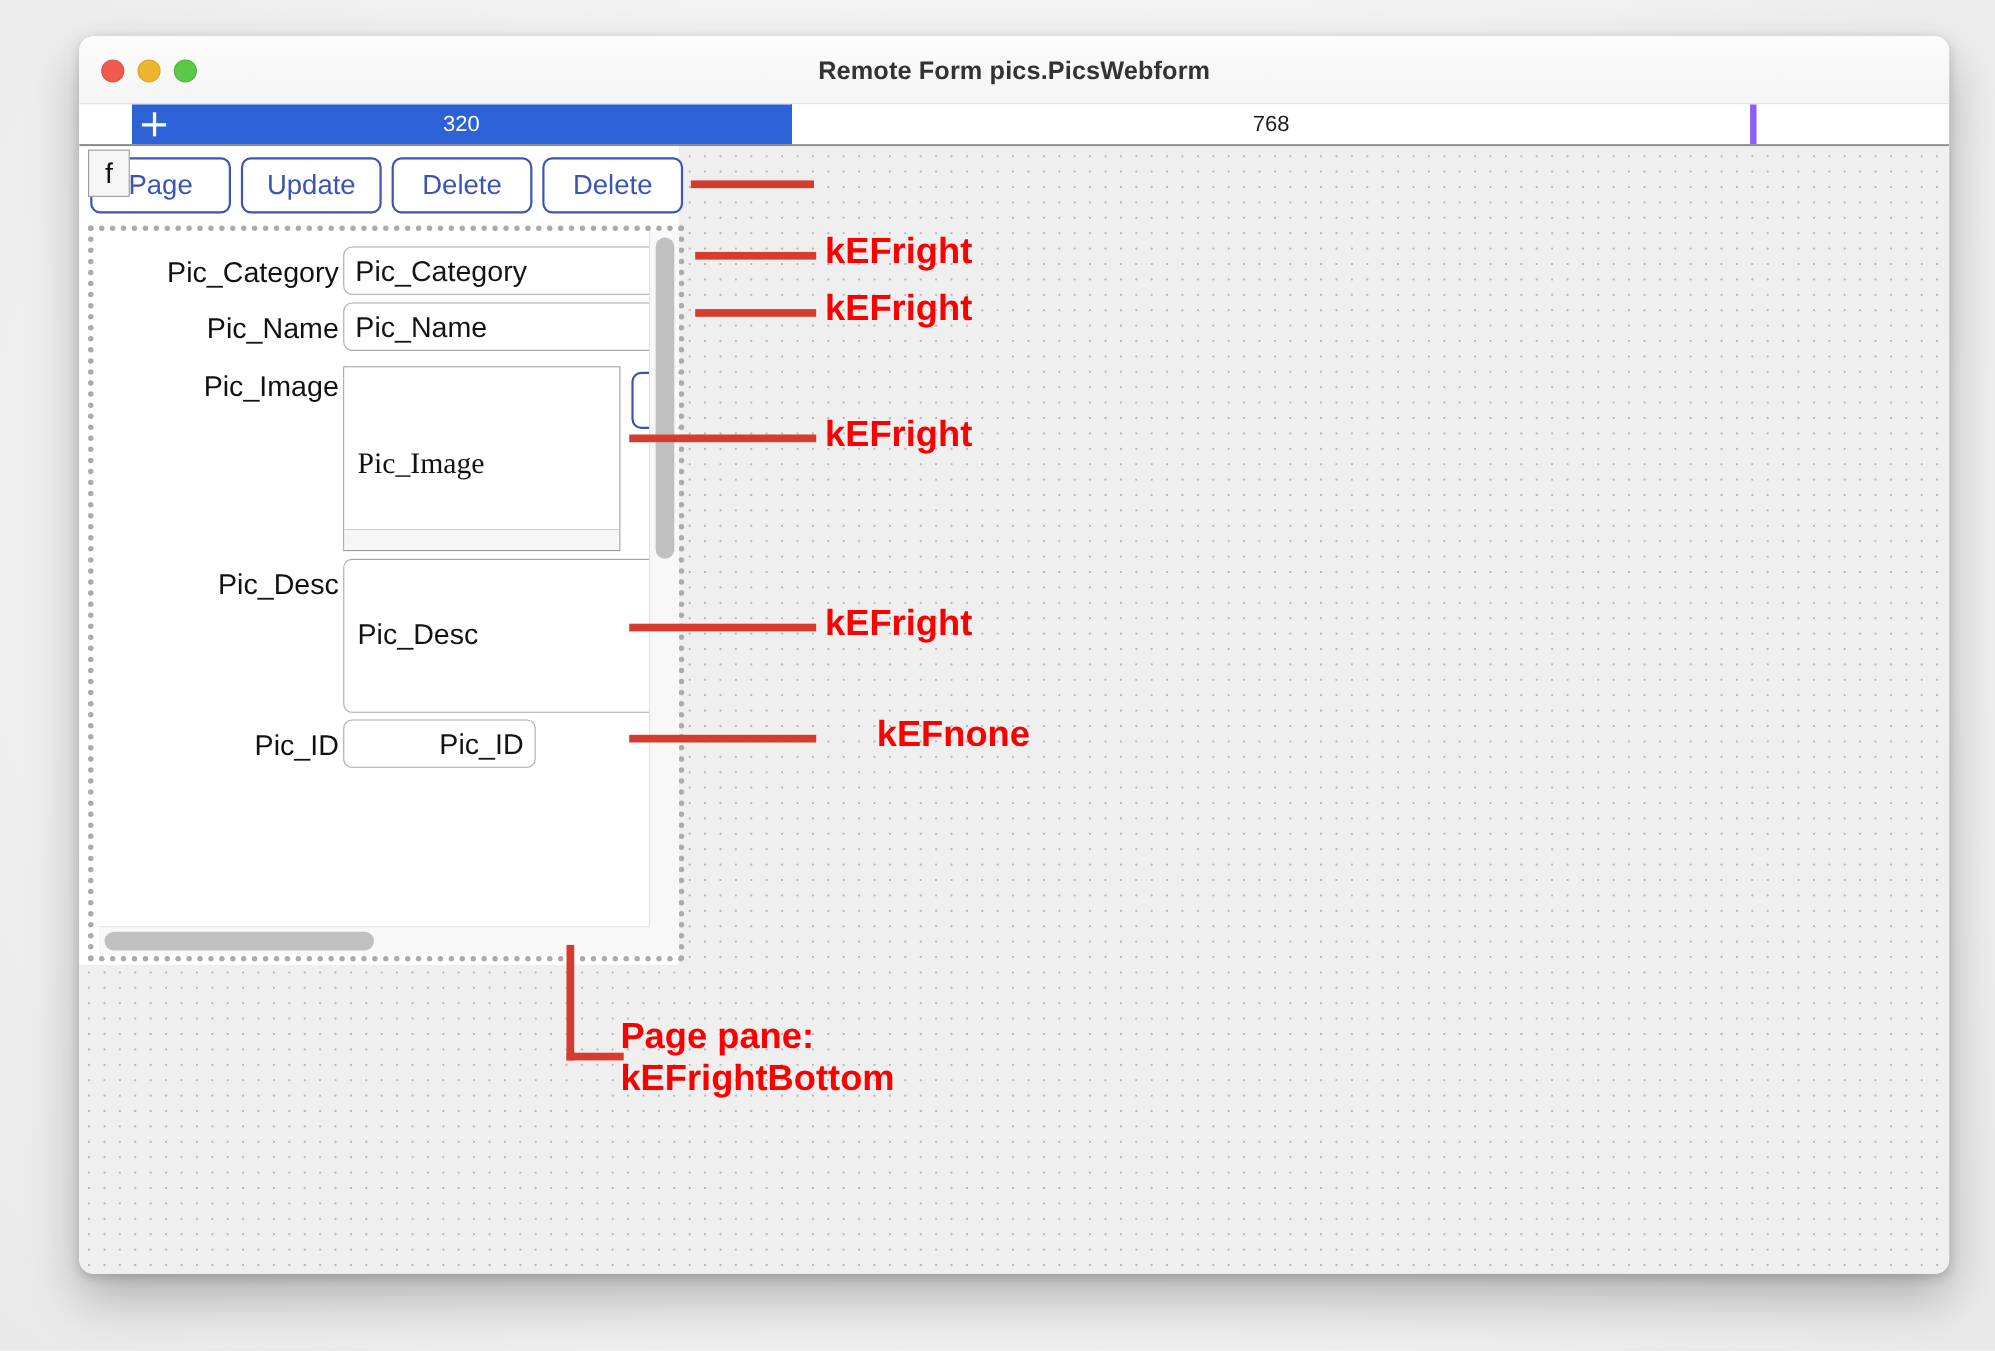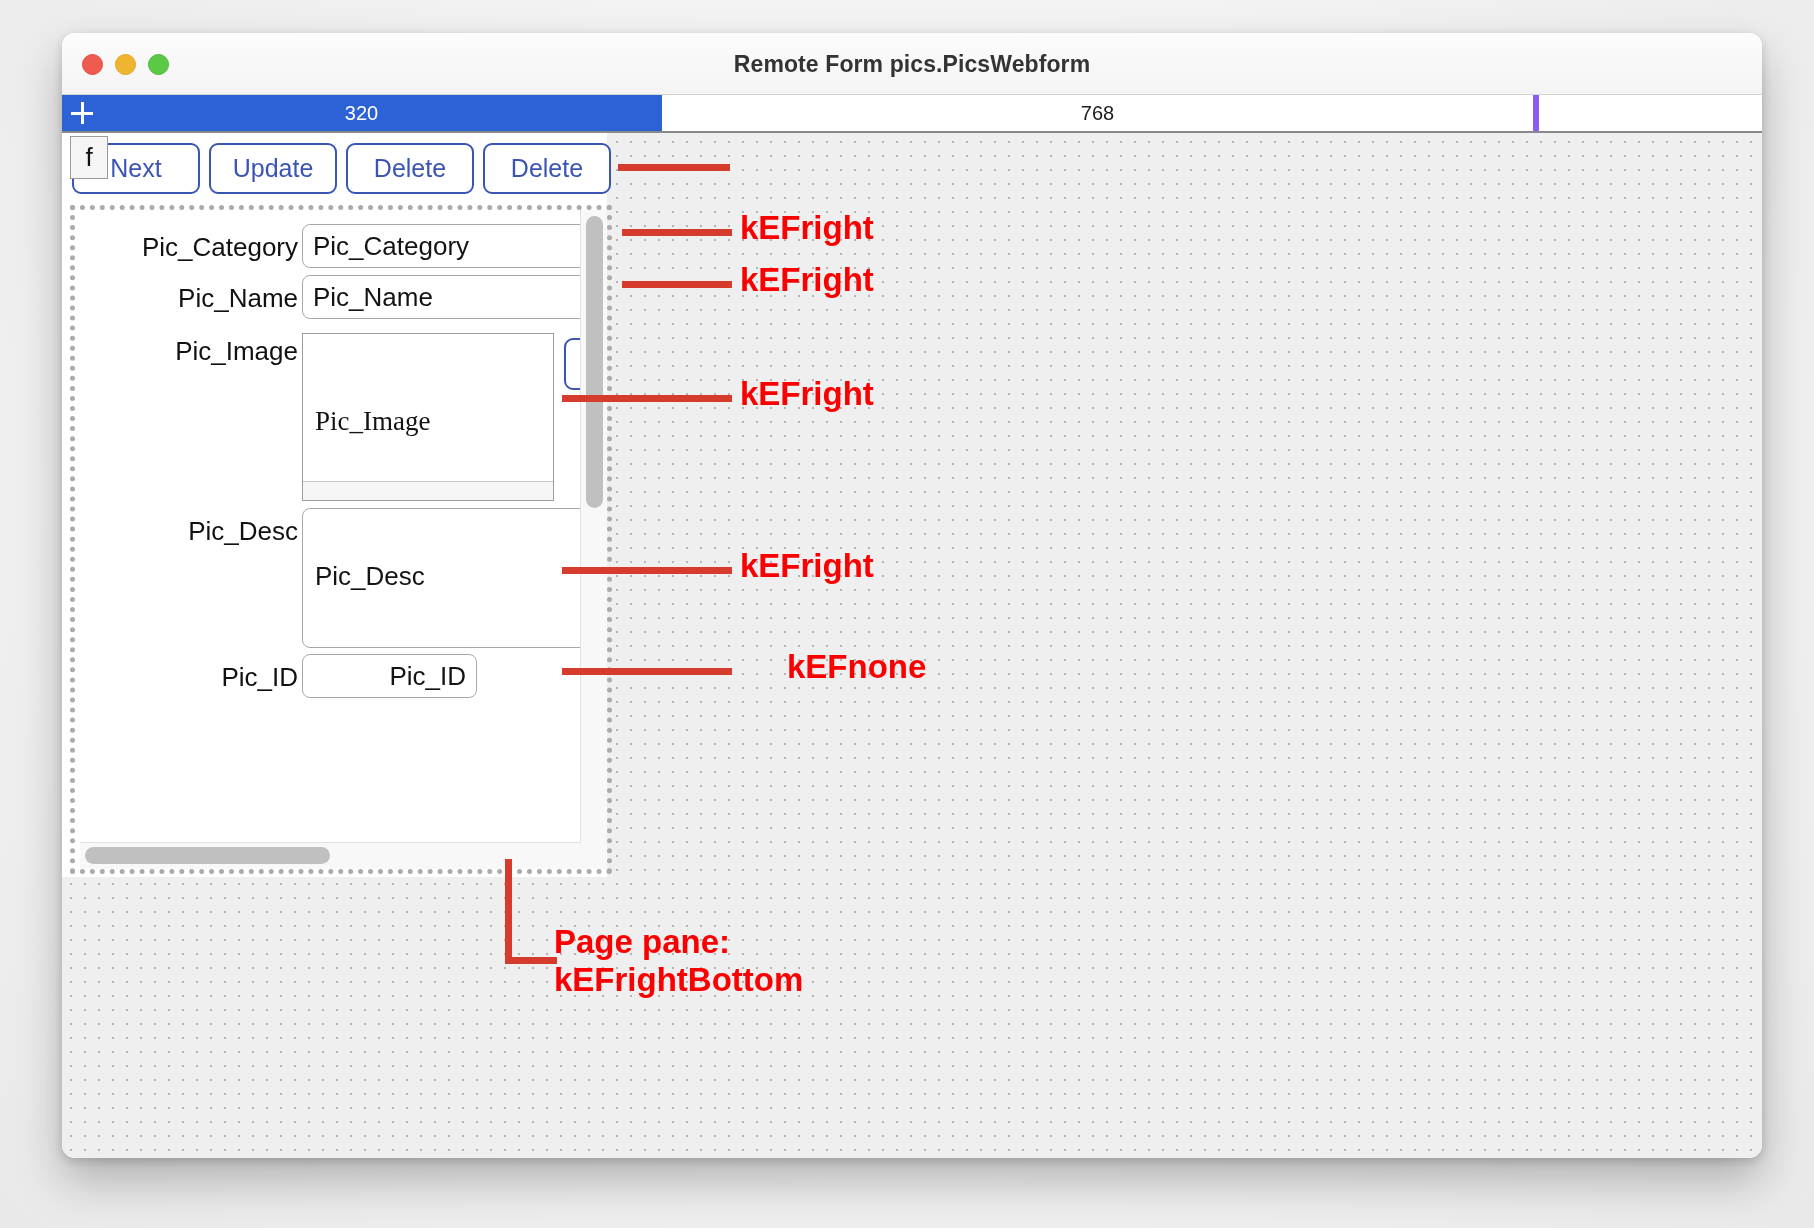--- a/index.html
+++ b/index.html
@@ -8,21 +8,21 @@
     overflow: hidden;
     font-family: "Liberation Sans", sans-serif;
   }
   body {
     background: radial-gradient(ellipse at 50% 40%, #fbfbfb 0%, #f2f2f2 55%, #e9e9e9 100%);
   }
 
   
   #window {
     position: absolute;
-    left: 62px; top: 33px;
+    left: 72px; top: 33px;
     width: 1700px; height: 1125px;
     border-radius: 13px;
     background: #ffffff;
     box-shadow: 0 22px 46px rgba(0,0,0,0.26), 0 3px 10px rgba(0,0,0,0.16);
     overflow: hidden;
   }
 
   
   #titlebar {
     position: relative;
@@ -64,20 +64,21 @@
     align-items: center;
     justify-content: center;
     font-size: 20px;
     box-sizing: border-box;
   }
   .ruler-seg.active {
     background: #2c62d6;
     color: #ffffff;
     width: 600px;
     border-right: 1px solid #2c62d6;
+    margin-left: 48px;
   }
   .ruler-seg.plain {
     background: #ffffff;
     color: #1b1b1b;
     width: 877px;
     border-right: 6px solid #8b5cf6;
   }
   .ruler-seg.tail {
     background: #ffffff;
     flex: 1;
@@ -336,21 +337,21 @@
       <span></span>
     </div>
   </div>
 
   <div id="canvas">
 
     <div id="page-white"></div>
 
     <div id="toolbar">
       <div class="tbtn">
-          <span>Next</span>
+          <span>Page</span>
         </div>
       <div class="tbtn">
           <span>Update</span>
         </div>
       <div class="tbtn">
           <span>Delete</span>
         </div>
       <div class="tbtn">
           <span>Delete</span>
         </div>

